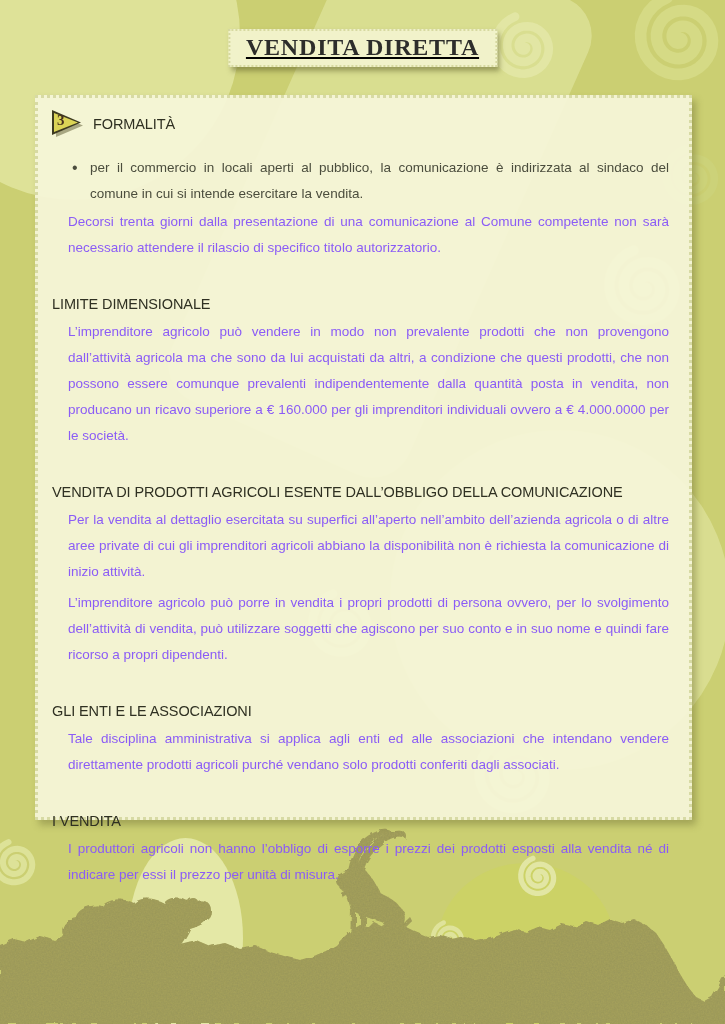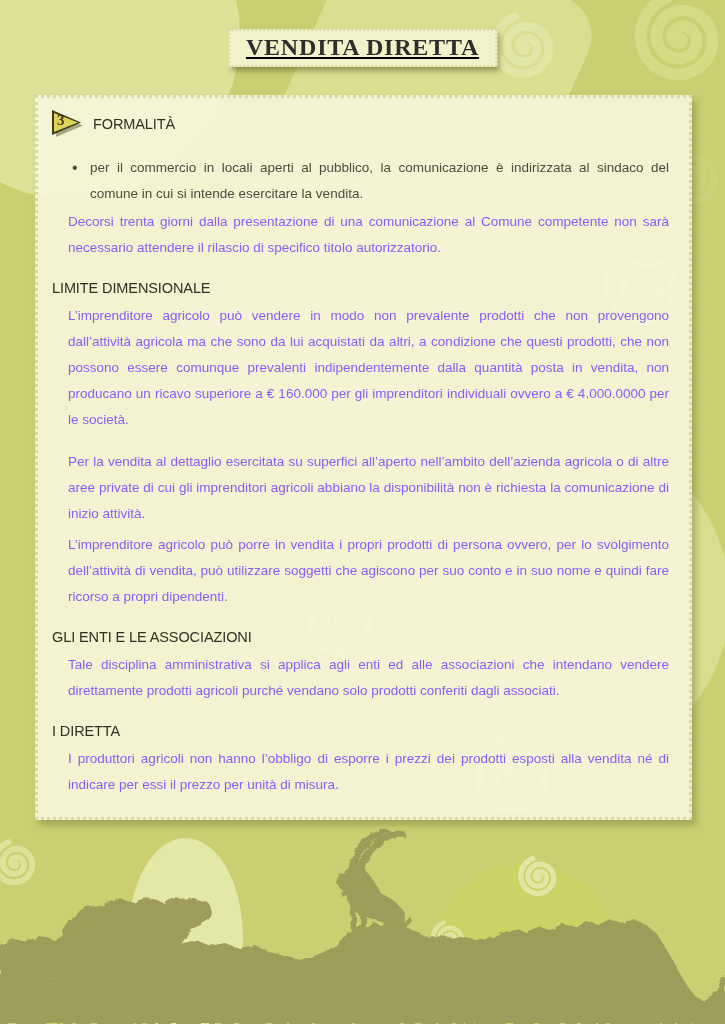--- a/index.html
+++ b/index.html
@@ -21,21 +21,21 @@
   
   .panel{
     position:absolute;left:35px;top:95px;width:657px;height:725px;z-index:3;
     background:rgba(245,245,216,.94);
     border:3px dotted rgba(214,217,162,.95);
     box-sizing:border-box;
     box-shadow:4px 5px 7px rgba(98,98,42,.38);
     padding:12px 20px 0 14px;
   }
   .sec{margin:0 0 0 0;}
-  .sec + .sec{margin-top:16px;}
+  .sec + .sec{margin-top:32px;}
   .sec-headrow{display:flex;align-items:center;margin:0 0 4px 0;}
   h2.sec-head{
     margin:0;font-size:14.5px;line-height:22px;font-weight:400;
     color:#2f3022;letter-spacing:-.1px;white-space:nowrap;
   }
   
   .marker{position:relative;width:31px;height:27px;display:inline-block;margin:0 10px 0 0;flex:0 0 auto;}
   .marker i{display:block;position:absolute;clip-path:polygon(0 0,100% 50%,0 100%);}
   .tri-shadow{left:4px;top:4px;width:27px;height:23px;background:rgba(75,73,30,.45);}
   .tri-outline{left:0;top:0;width:29px;height:25px;background:#3d3a20;}
@@ -152,31 +152,34 @@
   </article>
 
   <article class="sec">
     <div class="sec-headrow">
       <h2 class="sec-head">LIMITE DIMENSIONALE</h2>
     </div>
     <p class="para">L’imprenditore agricolo può vendere in modo non prevalente prodotti che non provengono dall’attività agricola ma che sono da lui acquistati da altri, a condizione che questi prodotti, che non possono essere comunque prevalenti indipendentemente dalla quantità posta in vendita, non producano un ricavo superiore a € 160.000 per gli imprenditori individuali ovvero a € 4.000.0000 per le società.</p>
   </article>
 
   <article class="sec">
+    <div class="sec-headrow">
+      <h2 class="sec-head">VENDITA DI PRODOTTI AGRICOLI ESENTE DALL’OBBLIGO DELLA COMUNICAZIONE</h2>
+    </div>
     <p class="para">Per la vendita al dettaglio esercitata su superfici all’aperto nell’ambito dell’azienda agricola o di altre aree private di cui gli imprenditori agricoli abbiano la disponibilità non è richiesta la comunicazione di inizio attività.</p>
     <p class="para">L’imprenditore agricolo può porre in vendita i propri prodotti di persona ovvero, per lo svolgimento dell’attività di vendita, può utilizzare soggetti che agiscono per suo conto e in suo nome e quindi fare ricorso a propri dipendenti.</p>
   </article>
 
   <article class="sec">
     <div class="sec-headrow">
       <h2 class="sec-head">GLI ENTI E LE ASSOCIAZIONI</h2>
     </div>
     <p class="para">Tale disciplina amministrativa si applica agli enti ed alle associazioni che intendano vendere direttamente prodotti agricoli purché vendano solo prodotti conferiti dagli associati.</p>
   </article>
 
   <article class="sec">
     <div class="sec-headrow">
-      <h2 class="sec-head">I DIRETTA</h2>
+      <h2 class="sec-head">I VENDITA</h2>
     </div>
     <p class="para">I produttori agricoli non hanno l’obbligo di esporre i prezzi dei prodotti esposti alla vendita né di indicare per essi il prezzo per unità di misura.</p>
   </article>
 
 </div>
 
 </body></html>

